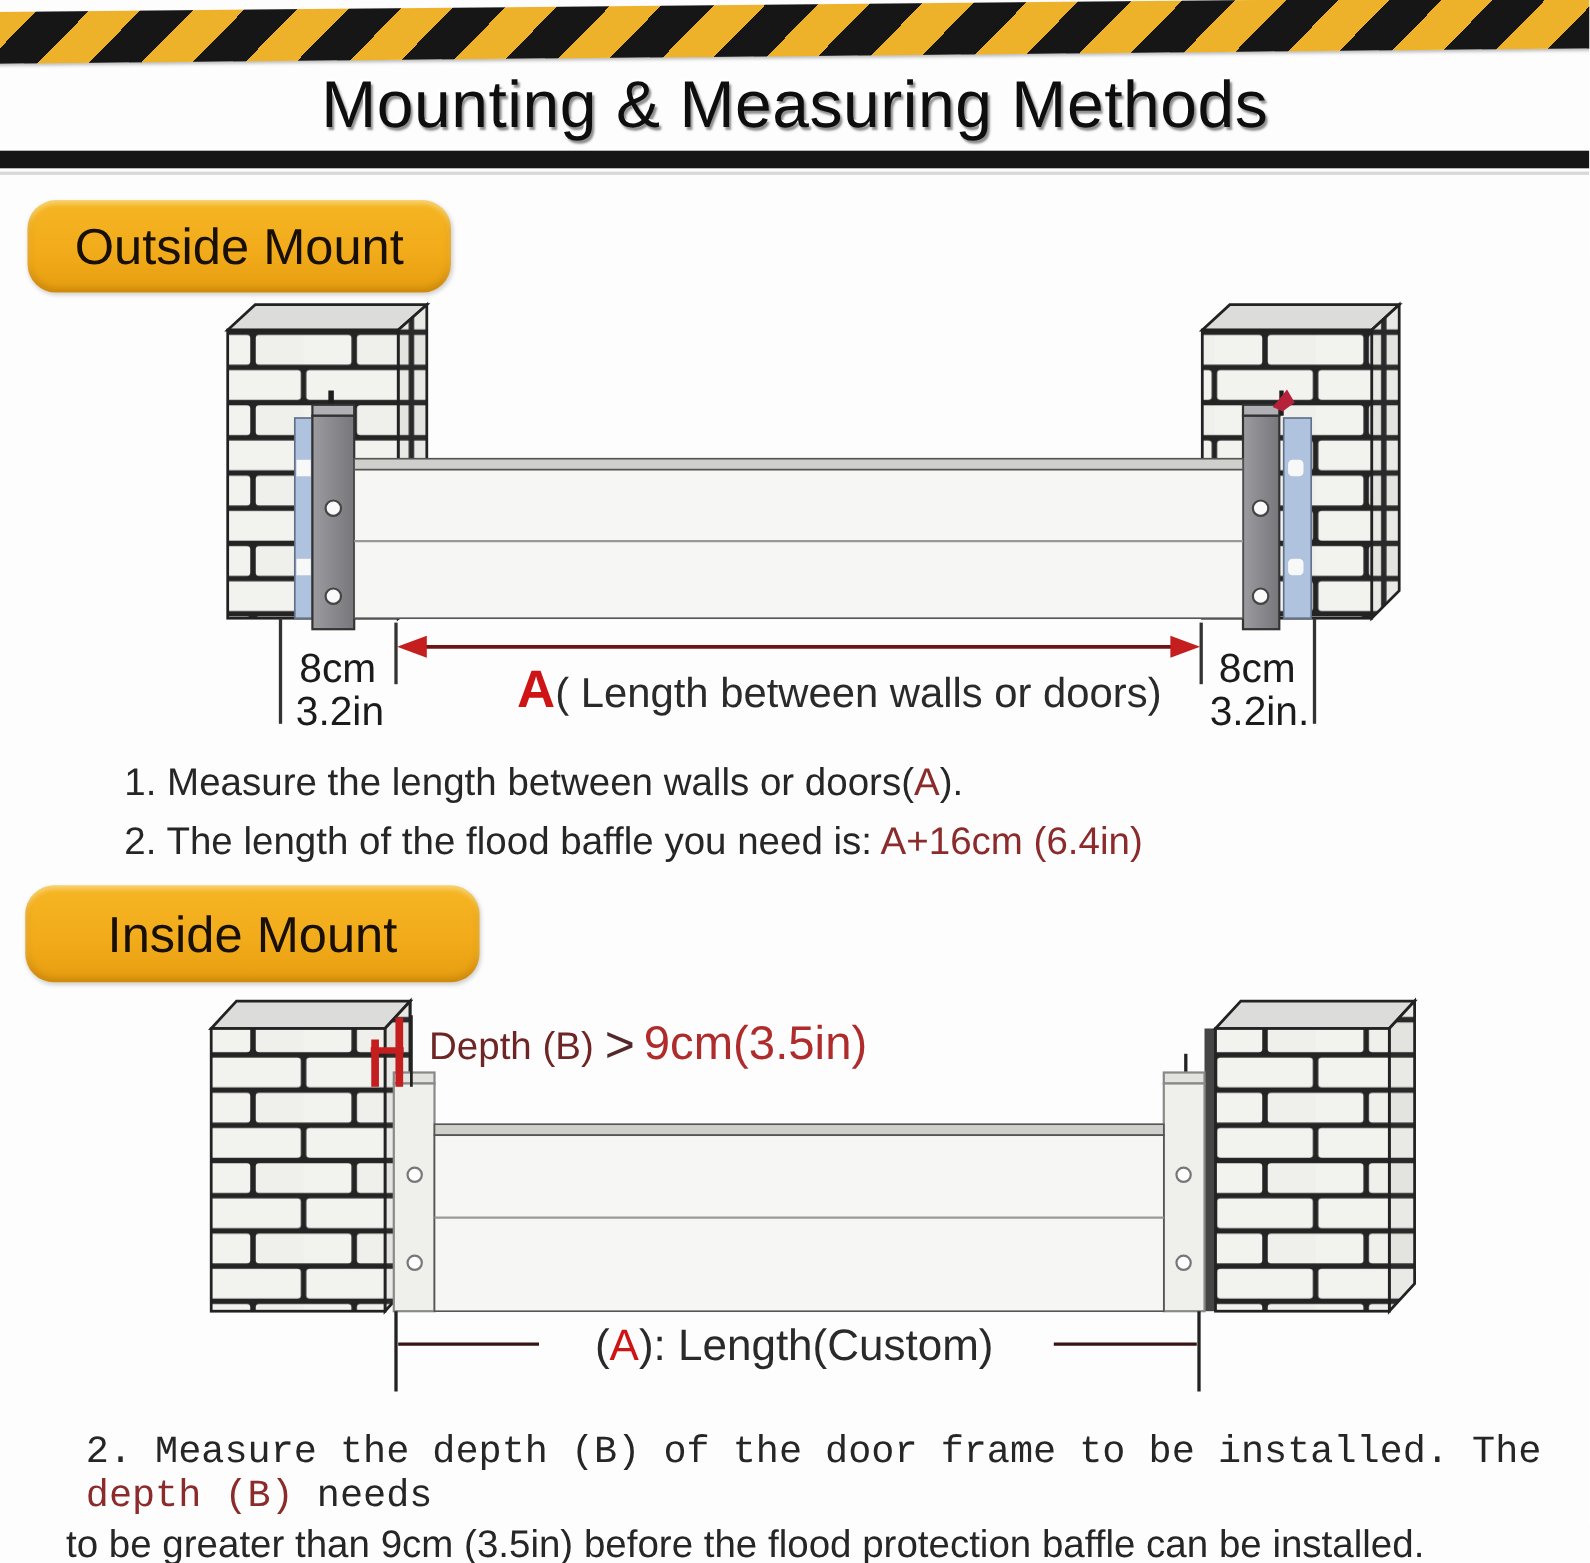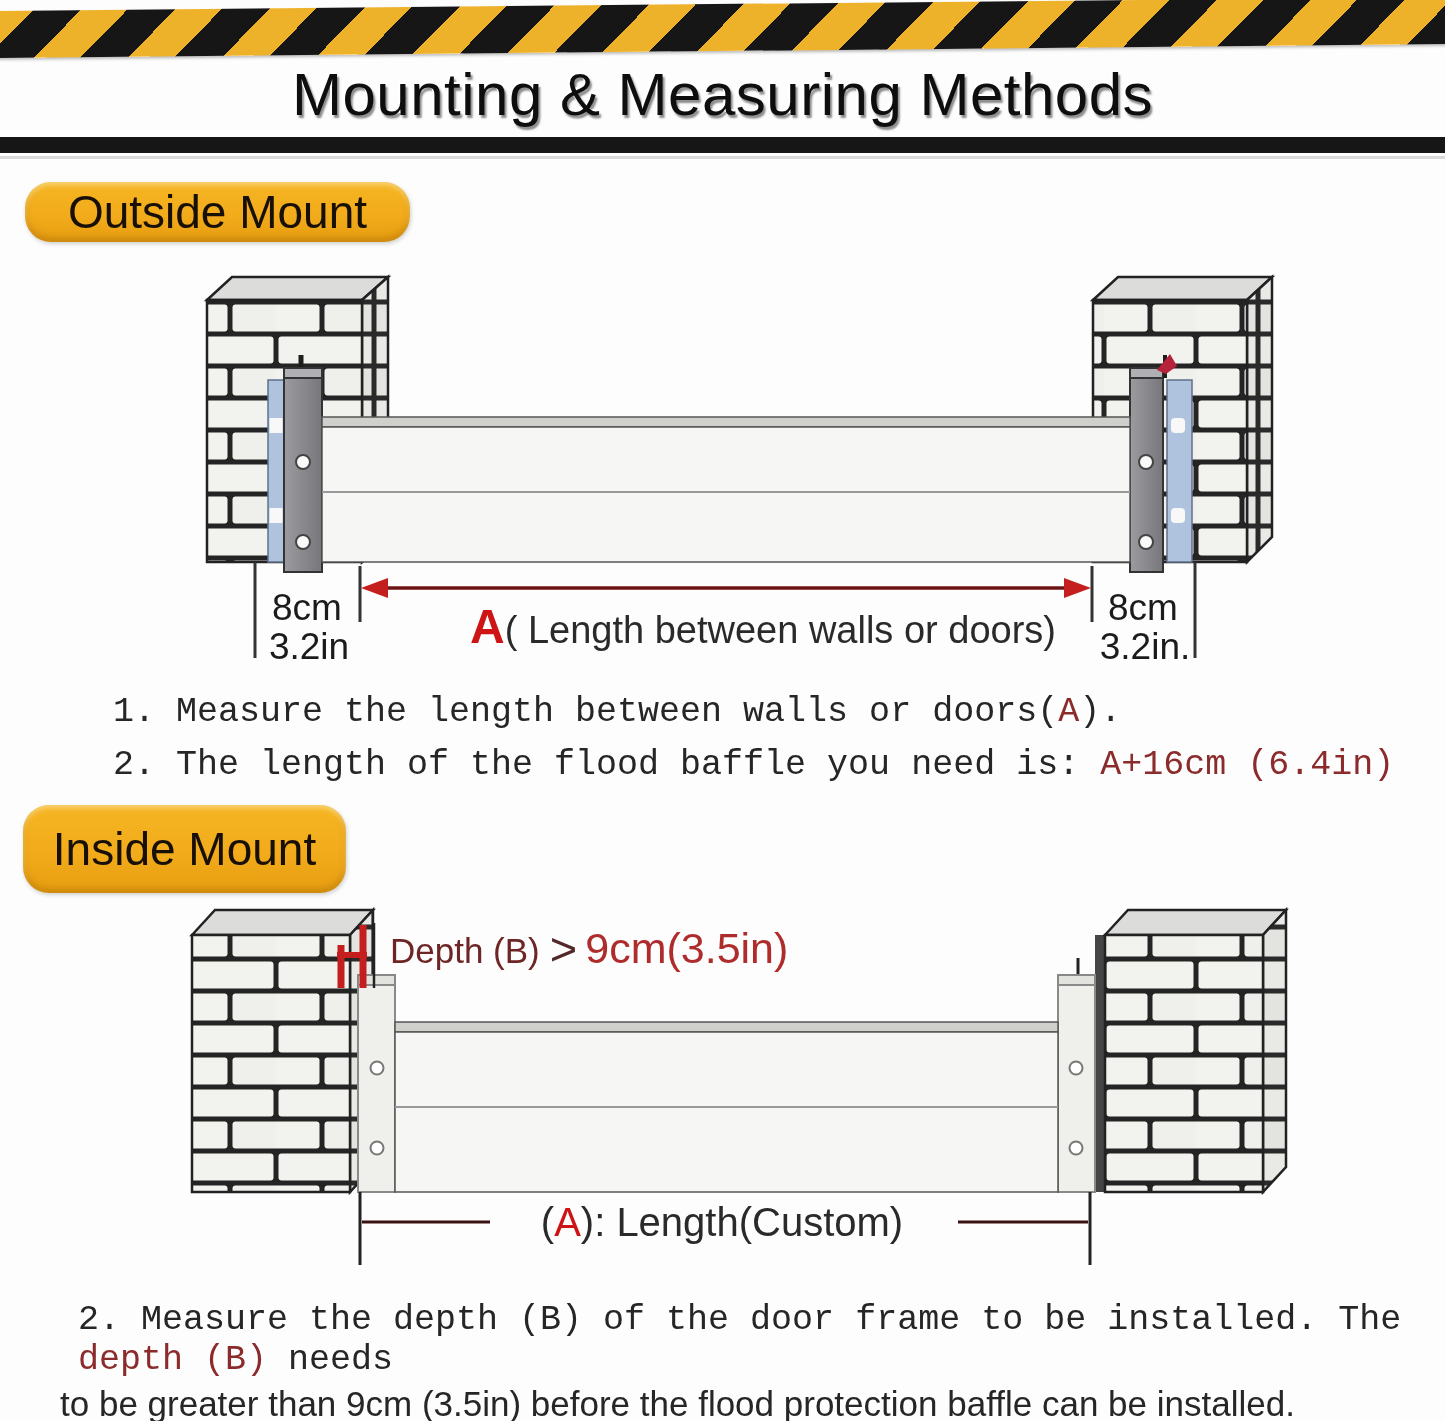--- a/index.html
+++ b/index.html
@@ -24,39 +24,39 @@
   }
   .black-bar { position:absolute; top:137px; left:0; width:100%; height:16px; background:#161616; }
   .sub-bar   { position:absolute; top:156px; left:0; width:100%; height:3px; background:#D9D9D9; }
   
   .badge {
     position:absolute; display:flex; align-items:center; justify-content:center;
     background:linear-gradient(180deg,#F5B523 0%, var(--badge_yellow,#F2AB1B) 55%, #E69E10 100%);
     border-radius:26px; font-size:46px; color:#181007;
     box-shadow:inset 0 -4px 7px rgba(150,90,0,.35), inset 0 3px 5px rgba(255,240,180,.6), 1px 2px 4px rgba(0,0,0,.18);
   }
-  .badge-outside { left:25px;  top:182px; width:385px; height:60px; }
-  .badge-inside  { left:23px;  top:805px; width:323px; height:88px; }
+  .badge-outside { left:25px;  top:182px; width:385px; height:84px; }
+  .badge-inside  { left:23px;  top:805px; width:413px; height:88px; }
   
   .diagram { position:absolute; left:0; display:block; }
   .diagram-outside { top:270px; }
   .diagram-inside  { top:895px; }
   svg text { font-family:"Liberation Sans", sans-serif; }
   .dim-text   { font-size:37px; fill:#1B1B1B; }
   .label-a    { font-size:48px; font-weight:bold; fill:var(--accent_red,#CE1414); }
   .label-rest { font-size:38px; fill:#2A2A2A; }
   .depth-word { font-size:35px; fill:#6E2525; }
   .depth-gt   { font-size:47px; fill:#53282A; }
   .depth-val  { font-size:43px; fill:#AF2C2C; }
   .dimA-text  { font-size:40px; fill:#2A2A2A; }
   .dimA-accent{ fill:var(--accent_red,#CE1414); }
   
   .steps { position:absolute; font-size:35px; color:#262626; }
   .steps-outside { left:113px; top:692px; }
-  .steps-outside .step { margin-bottom:13px;font-family:Liberation Mono, monospace; }
+  .steps-outside .step { margin-bottom:13px; }
   .steps-inside { left:60px; top:1284px; }
   .istep1 { margin-left:18px; }
   .istep2 { margin-left:18px; margin-top:16px;font-family:Liberation Mono, monospace; }
   .istep3 { margin-top:4px; }
   .accent { color:var(--maroon_text,#8B2B2B); }
 </style>
 </head>
 <body>
 
 <div class="page">

